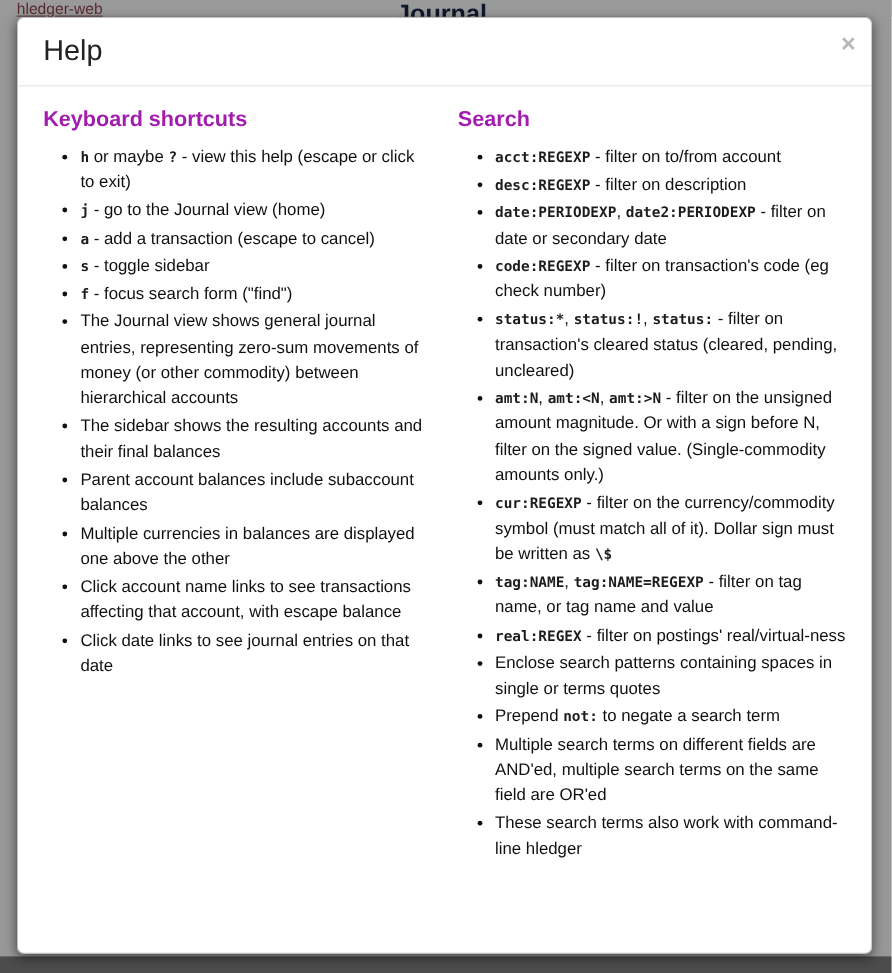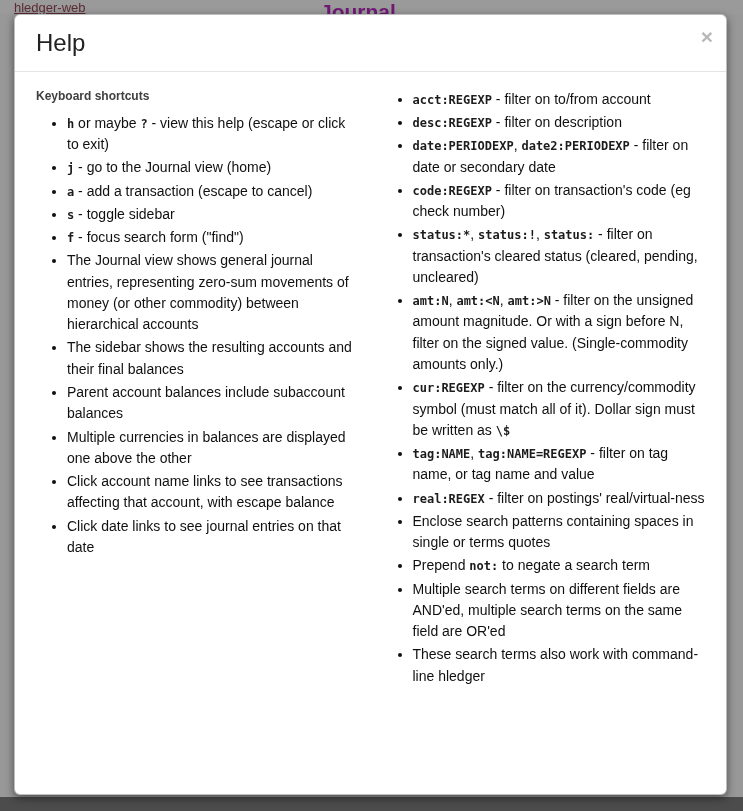--- a/index.html
+++ b/index.html
@@ -13,22 +13,22 @@
   
   .page-top {
     position:absolute; top:0; left:0; right:0; height:14px;
     background:#9a9a9a; overflow:hidden;
   }
   .brand {
     position:absolute; left:14px; top:0; font-size:13px;
     color:#5c2b35; text-decoration:underline; white-space:nowrap;text-align:center;
   }
   .page-heading-partial {
-    position:absolute; left:320px; top:0; font-size:21px; font-weight:bold;
-    color:#701a75; white-space:nowrap;
+    position:absolute; left:330px; top:0; font-size:21px; font-weight:bold;
+    color:#0f172a; white-space:nowrap;
   }
   .page-bottom {
     position:absolute; bottom:0; left:0; right:0; height:14px;
     background:#4c4c4c;
   }
 
   
   .modal {
     position:absolute; left:14px; top:14px; width:713px; height:781px;
     background:#ffffff; border:1px solid rgba(0,0,0,.25); border-radius:6px;
@@ -46,21 +46,21 @@
     background:none; border:none; padding:0;
     font-size:21px; font-weight:bold; color:#b8b8b8; line-height:1;
     cursor:pointer;
   }
   .modal-body {
     padding:17px 21px 10px 21px; display:flex; gap:22px;
   }
   .col { flex:1; min-width:0; }
 
   .section-title {
-    margin:0 0 10px 0; font-size:12px; font-weight:bold; color:#404040;
+    margin:0 0 10px 0; font-size:18px; font-weight:bold; color:#a21caf;
   }
   .section-title.spaced { margin-top:27px; }
 
   ul.help-list {
     margin:0; padding:0 0 0 27px; list-style:disc;
     font-size:14px; color:#101010;
   }
   ul.help-list li { margin:0 0 2px 4px; line-height:1.52; }
 
   code {
@@ -95,20 +95,21 @@
       <ul class="help-list">
           <li>The Journal view shows general journal entries, representing zero-sum movements of money (or other commodity) between hierarchical accounts</li>
           <li>The sidebar shows the resulting accounts and their final balances</li>
           <li>Parent account balances include subaccount balances</li>
           <li>Multiple currencies in balances are displayed one above the other</li>
           <li>Click account name links to see transactions affecting that account, with escape balance</li>
           <li>Click date links to see journal entries on that date</li>
         </ul>
     </div>
     <div class="col">
+      <h2 class="section-title">Search</h2>
       <ul class="help-list">
           <li><code>acct:REGEXP</code> - filter on to/from account</li>
           <li><code>desc:REGEXP</code> - filter on description</li>
           <li><code>date:PERIODEXP</code>, <code>date2:PERIODEXP</code> - filter on date or secondary date</li>
           <li><code>code:REGEXP</code> - filter on transaction's code (eg check number)</li>
           <li><code>status:*</code>, <code>status:!</code>, <code>status:</code> - filter on transaction's cleared status (cleared, pending, uncleared)</li>
           <li><code>amt:N</code>, <code>amt:&lt;N</code>, <code>amt:&gt;N</code> - filter on the unsigned amount magnitude. Or with a sign before N, filter on the signed value. (Single-commodity amounts only.)</li>
           <li><code>cur:REGEXP</code> - filter on the currency/commodity symbol (must match all of it). Dollar sign must be written as <code>\$</code></li>
           <li><code>tag:NAME</code>, <code>tag:NAME=REGEXP</code> - filter on tag name, or tag name and value</li>
           <li><code>real:REGEX</code> - filter on postings' real/virtual-ness</li>

